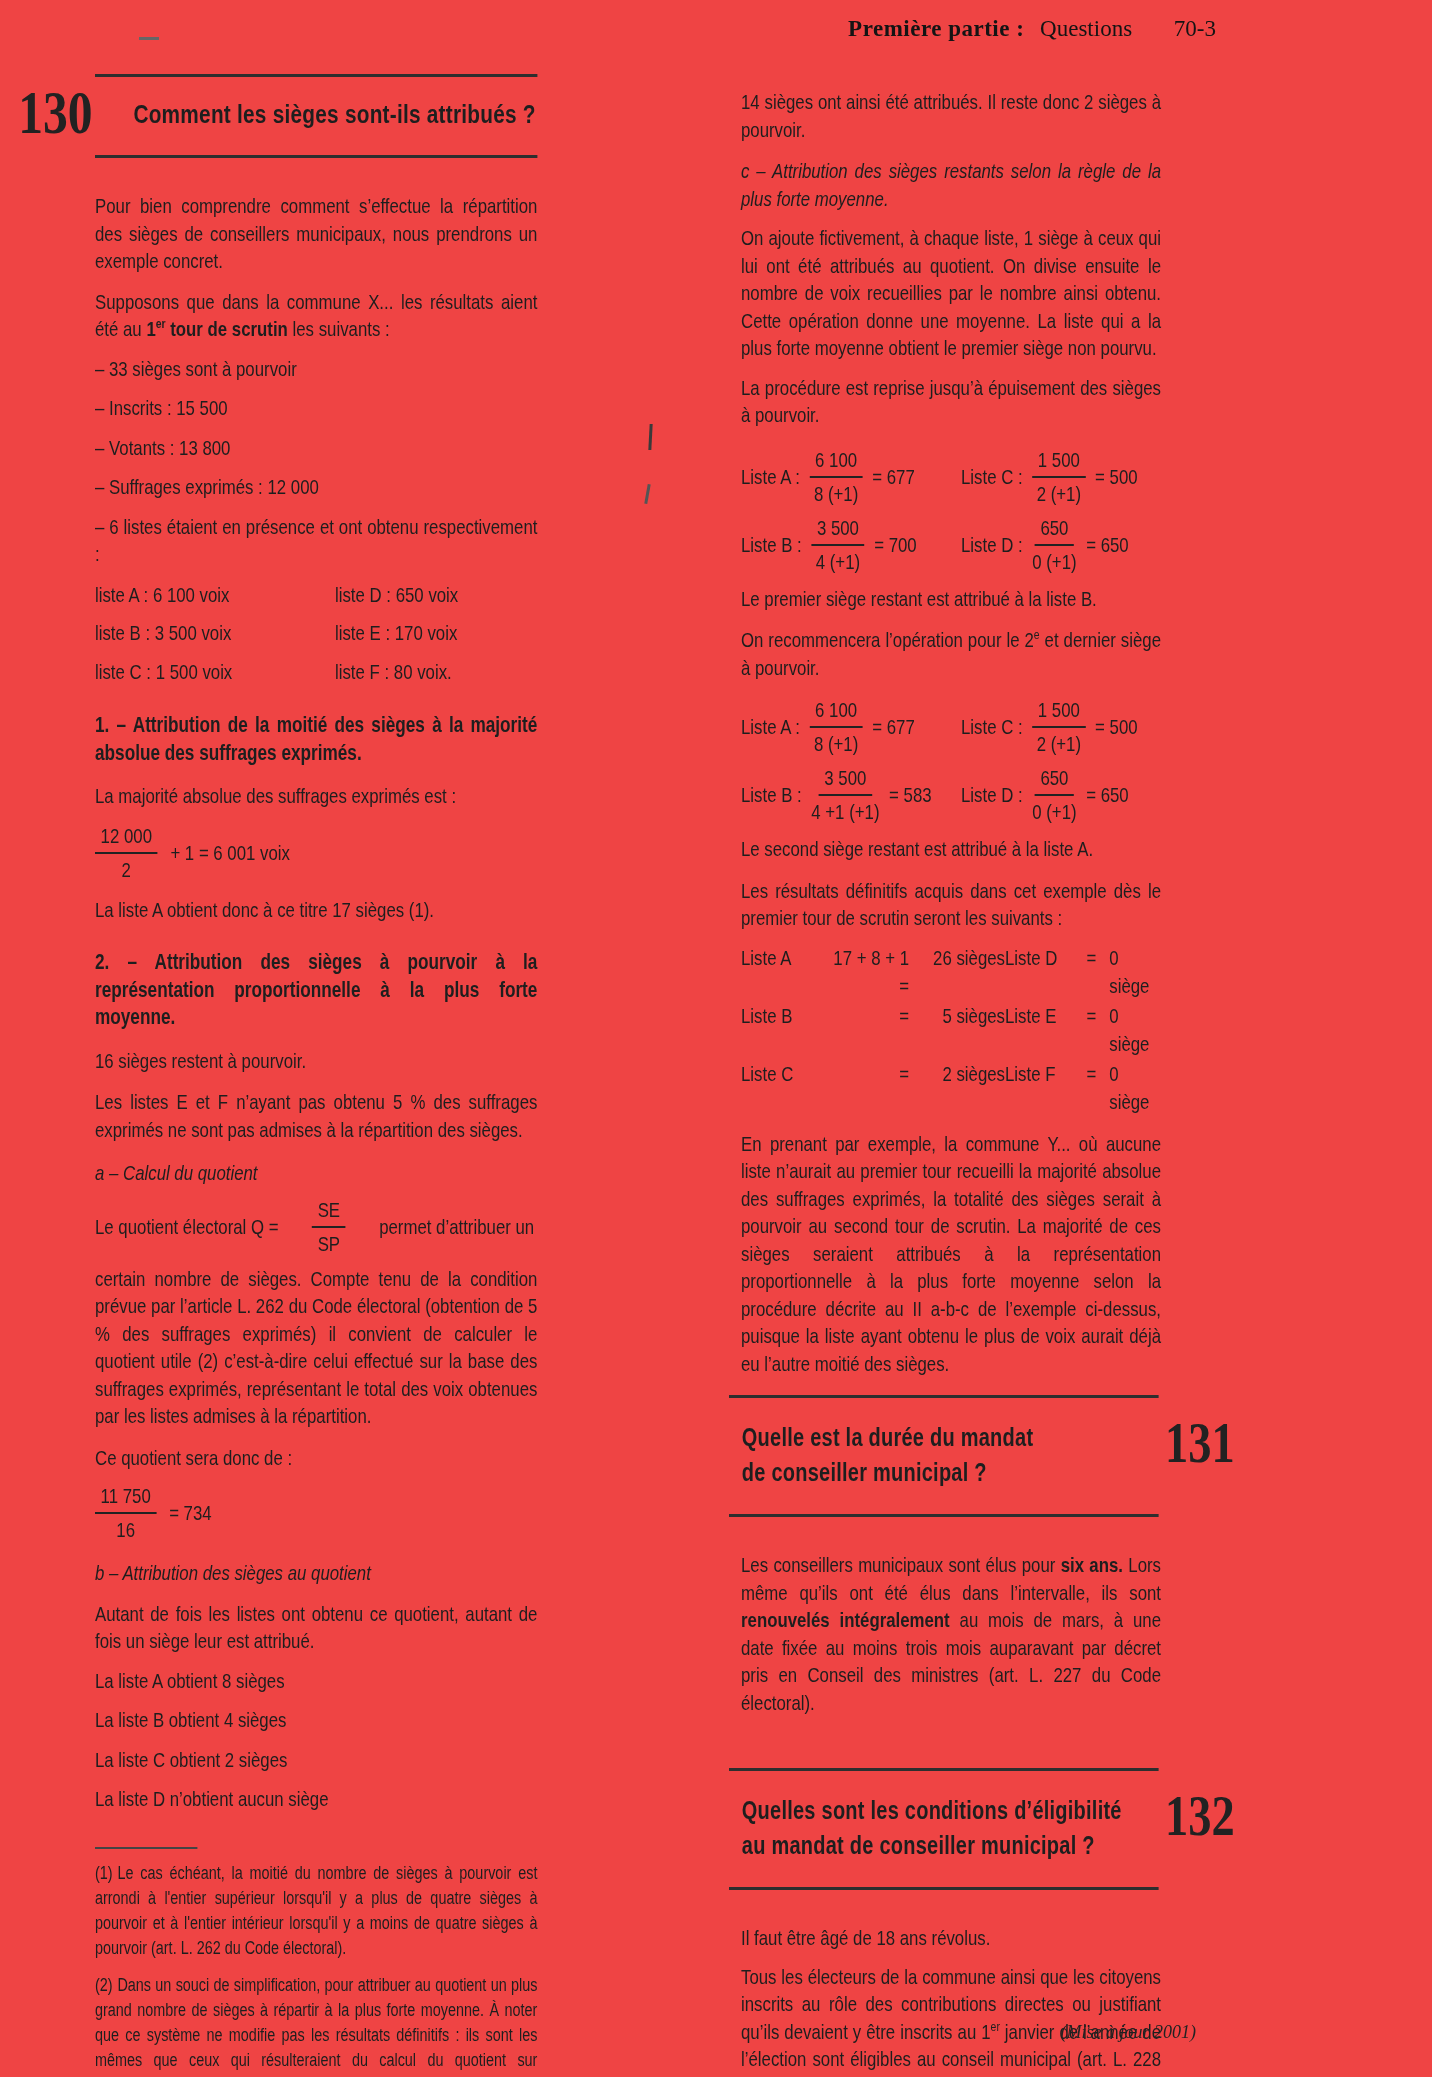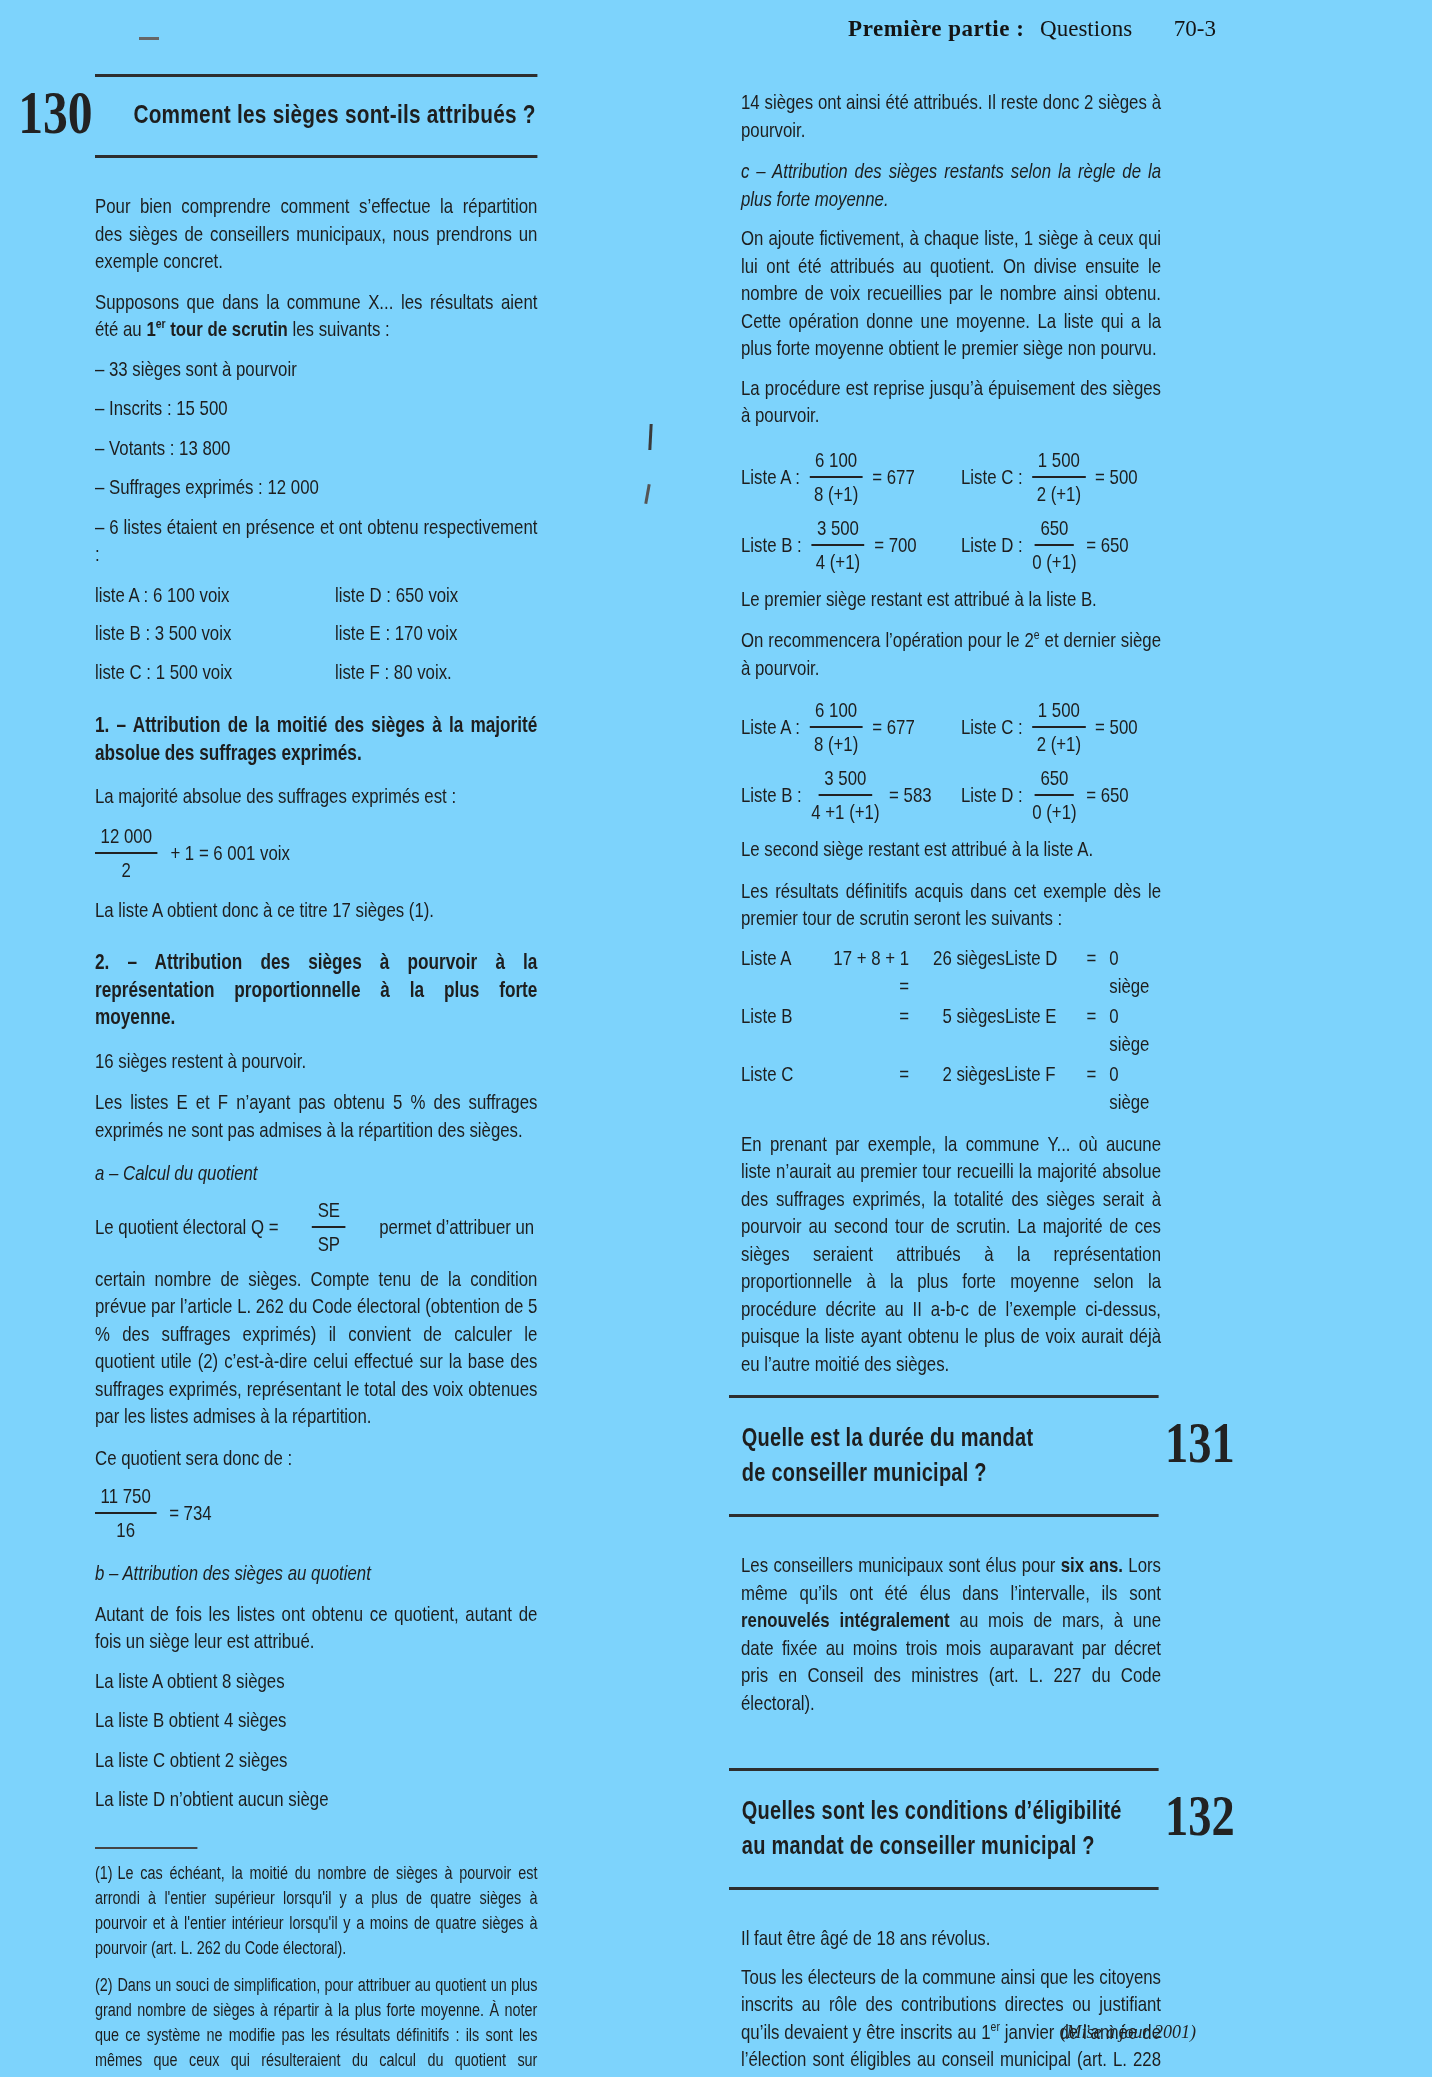--- a/index.html
+++ b/index.html
@@ -1,16 +1,16 @@
 <!DOCTYPE html>
 <html lang="fr"><head>
 <meta charset="utf-8">
 <style>
   html,body{margin:0;padding:0;background:#d8d8d8;}
-  .page{position:relative;width:1432px;height:2077px;background:#7dd3fc;overflow:hidden;
+  .page{position:relative;width:1432px;height:2077px;background:#ef4444;overflow:hidden;
         font-family:"Liberation Sans","DejaVu Sans",sans-serif;color:#1e1e1e;}
   
   .hdr{position:absolute;top:16px;right:216px;font-family:"Liberation Serif","DejaVu Serif",serif;
        font-size:23px;white-space:nowrap;color:#141414;}
   .hdr .part{font-weight:bold;letter-spacing:.5px;}
   .hdr .sect{margin-left:10px;}
   .hdr .pnum{margin-left:36px;}
   
   .col{position:absolute;transform:scaleX(0.8);transform-origin:0 0;
        font-size:21px;line-height:27.5px;}

